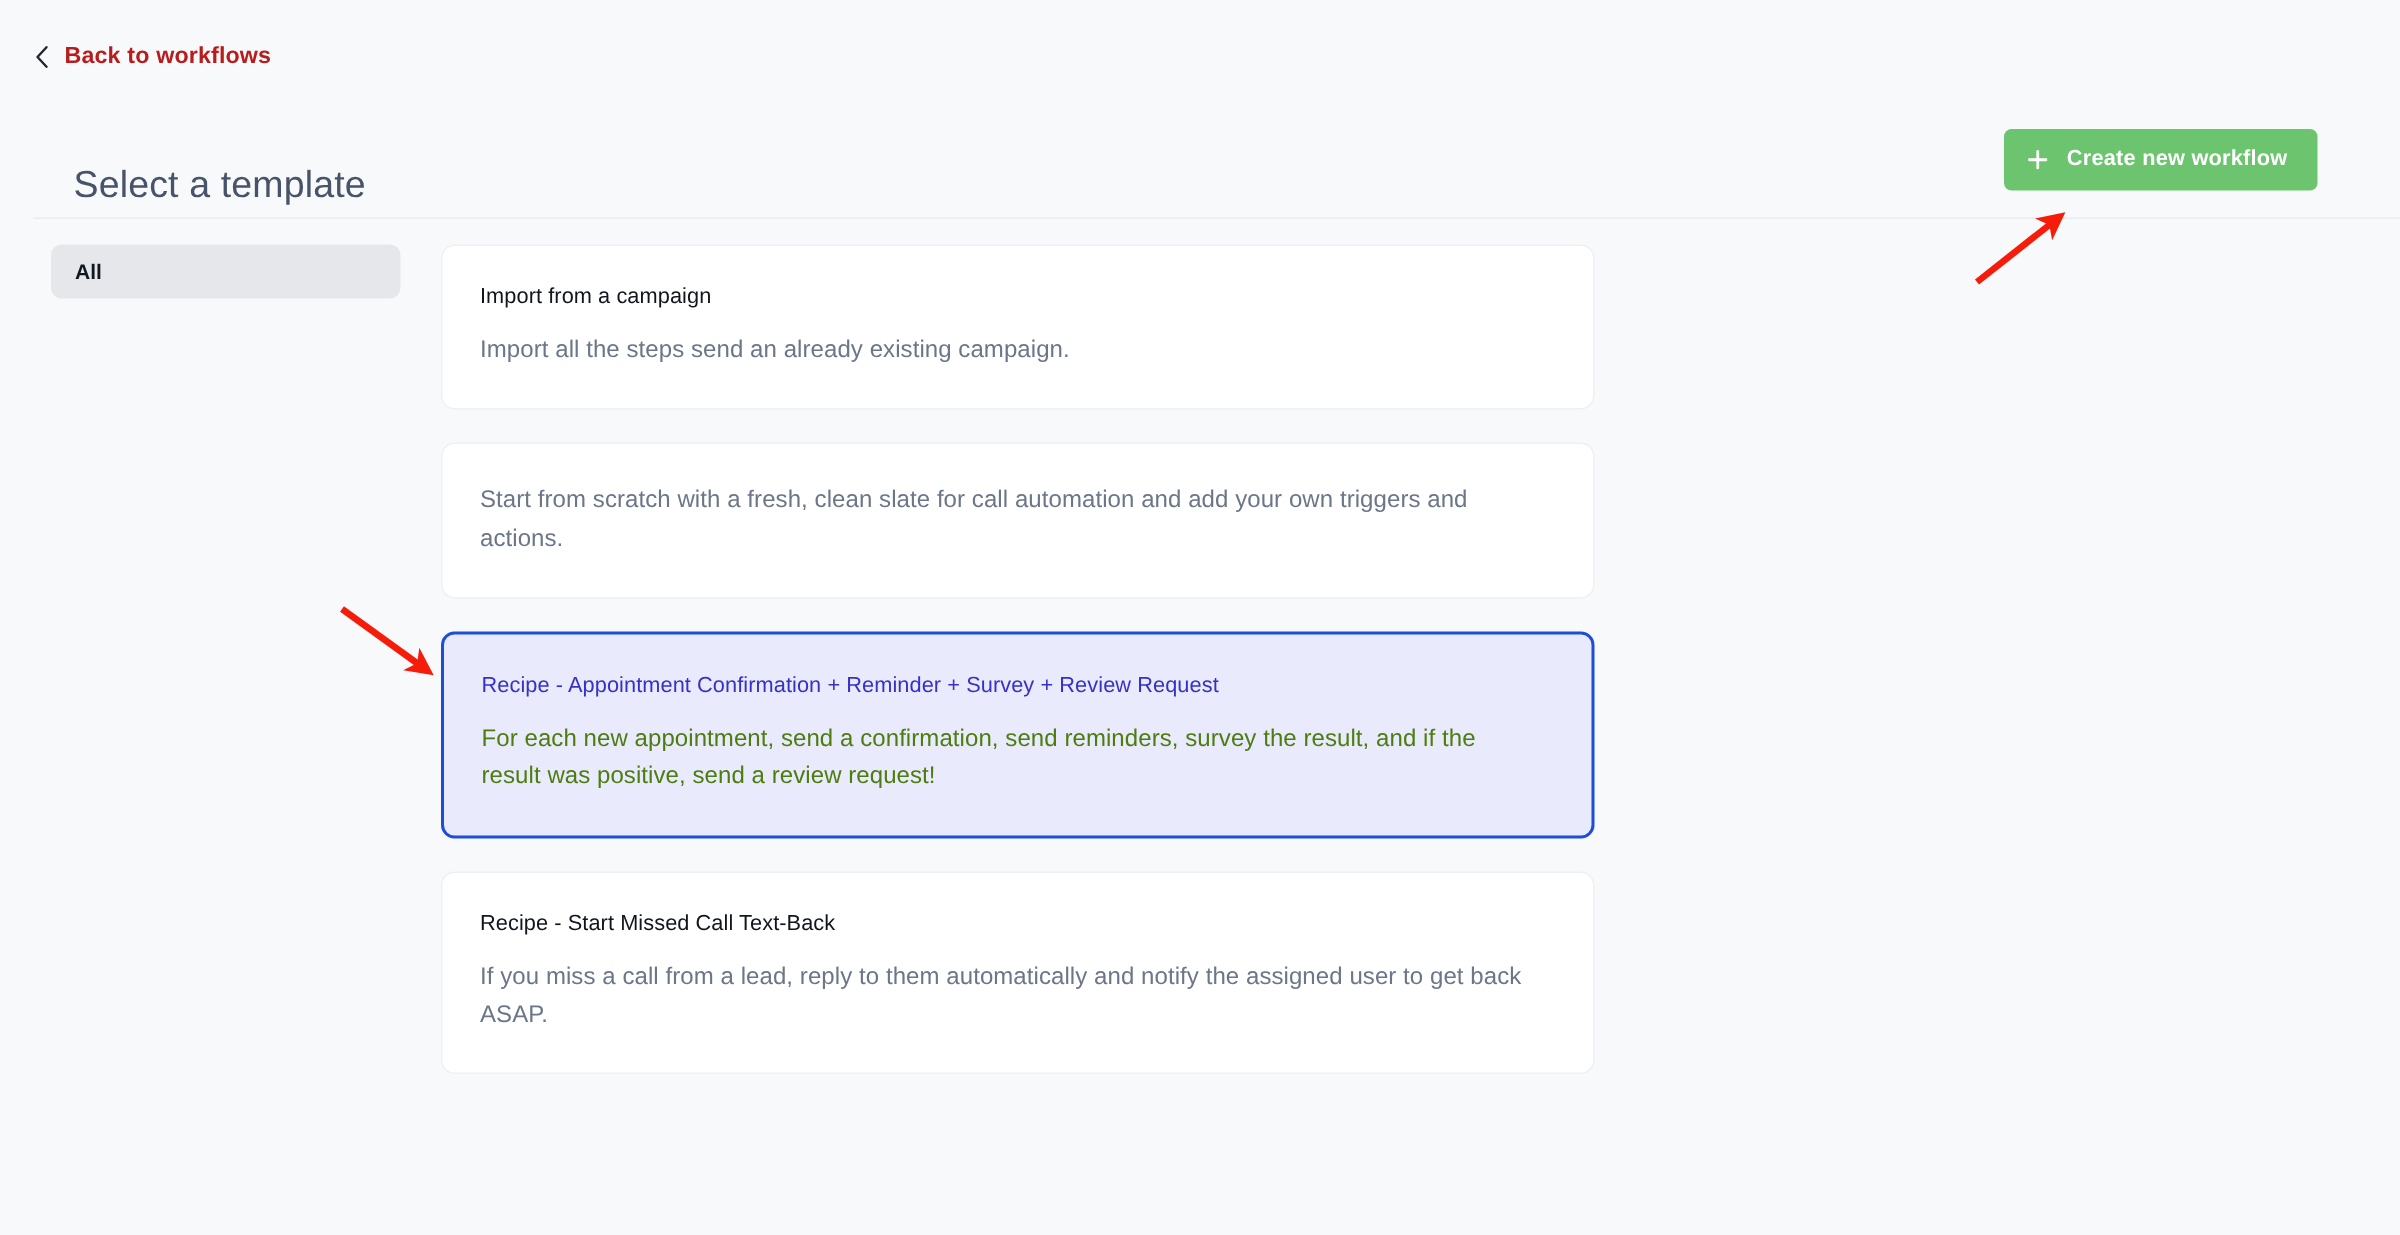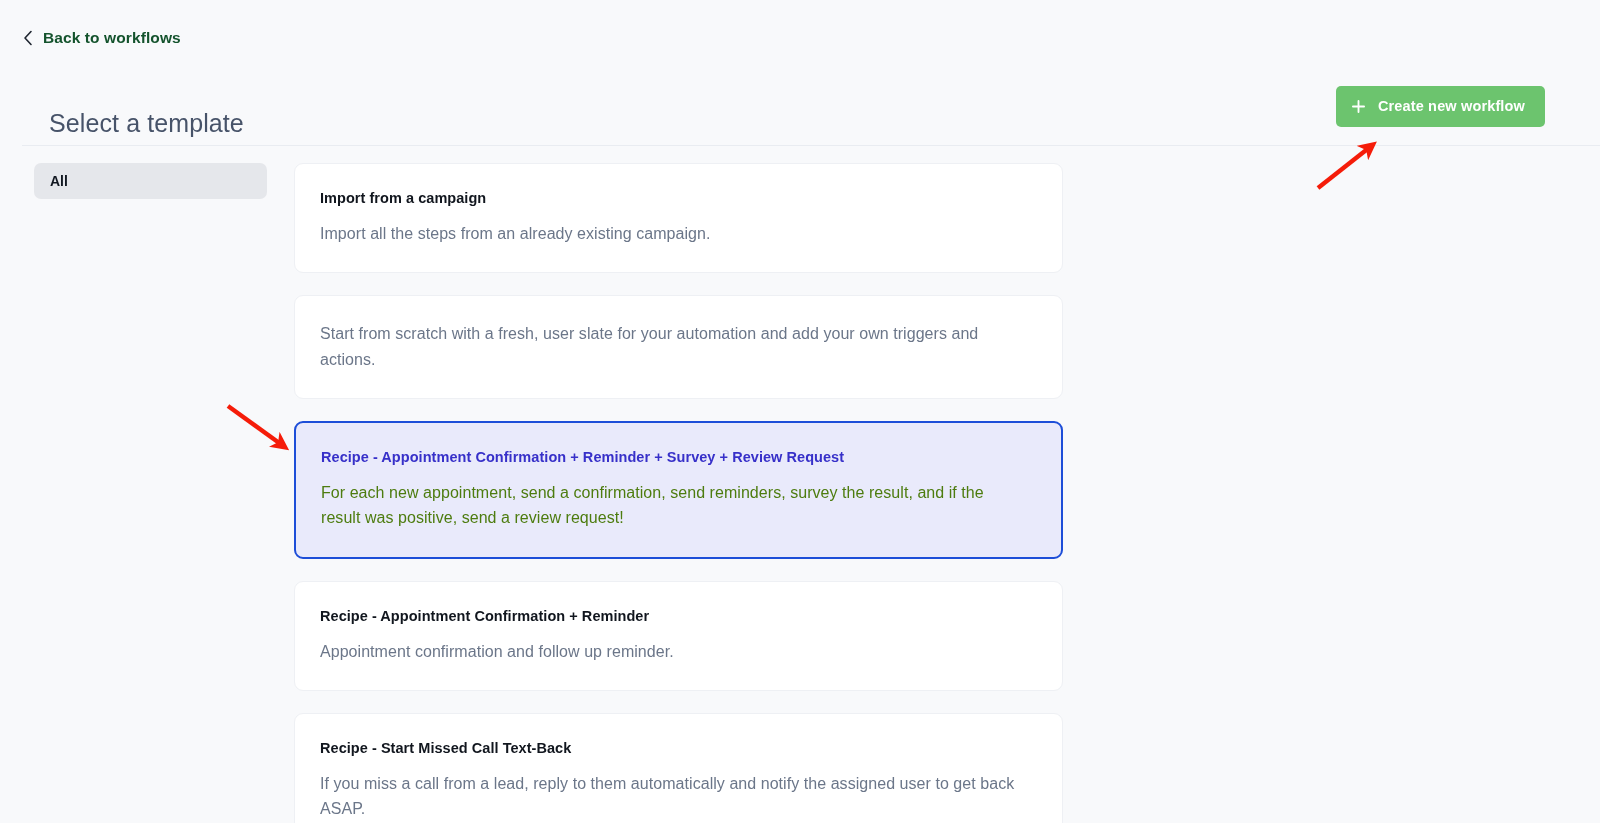--- a/index.html
+++ b/index.html
@@ -38,21 +38,21 @@
   }
   .back-chevron {
     display: block;
     width: 12px;
     height: 16px;
     color: #1f2630;
   }
   .back-label {
     font-size: 15.5px;
     font-weight: 700;
-    color: #14532d;
+    color: #b91c1c;
     letter-spacing: 0.1px;
     line-height: 1;
   }
 
   .page-title {
     position: absolute;
     left: 49px;
     top: 91px;
     font-size: 25px;
     font-weight: 400;
@@ -149,21 +149,21 @@
     border: 1px solid #eef0f4;
     border-radius: 9px;
     padding: 25px 24px 26px 25px;
     margin-bottom: 22px;
     cursor: pointer;
   }
   .card:last-child { margin-bottom: 0; }
 
   .card-title {
     font-size: 14.5px;
-    font-weight: 700;
+    font-weight: 400;
     color: #11161e;
     line-height: 1.25;
     letter-spacing: 0.05px;
     margin: 0 0 14px 0;
   }
   .card-desc {
     font-size: 16px;
     font-weight: 400;
     color: #6b7689;
     line-height: 1.58;
@@ -220,36 +220,32 @@
   <div class="filter-col">
     <div class="filter-chip">
       <span class="filter-chip-label">All</span>
     </div>
   </div>
 
   <div class="cards-col">
 
     <div class="card">
       <div class="card-title">Import from a campaign</div>
-      <div class="card-desc">Import all the steps from an already existing campaign.</div>
+      <div class="card-desc">Import all the steps send an already existing campaign.</div>
     </div>
 
     <div class="card">
-      <div class="card-desc">Start from scratch with a fresh, user slate for your automation and add your own triggers and actions.</div>
+      <div class="card-desc">Start from scratch with a fresh, clean slate for call automation and add your own triggers and actions.</div>
     </div>
 
     <div class="card selected">
       <div class="card-title">Recipe - Appointment Confirmation + Reminder + Survey + Review Request</div>
       <div class="card-desc">For each new appointment, send a confirmation, send reminders, survey the result, and if the result was positive, send a review request!</div>
     </div>
 
-    <div class="card">
-      <div class="card-title">Recipe - Appointment Confirmation + Reminder</div>
-      <div class="card-desc">Appointment confirmation and follow up reminder.</div>
-    </div>
 
     <div class="card">
       <div class="card-title">Recipe - Start Missed Call Text-Back</div>
       <div class="card-desc">If you miss a call from a lead, reply to them automatically and notify the assigned user to get back ASAP.</div>
     </div>
 
   </div>
 </div>
 
 <svg class="annotations" width="1600" height="823" viewBox="0 0 1600 823" xmlns="http://www.w3.org/2000/svg">

